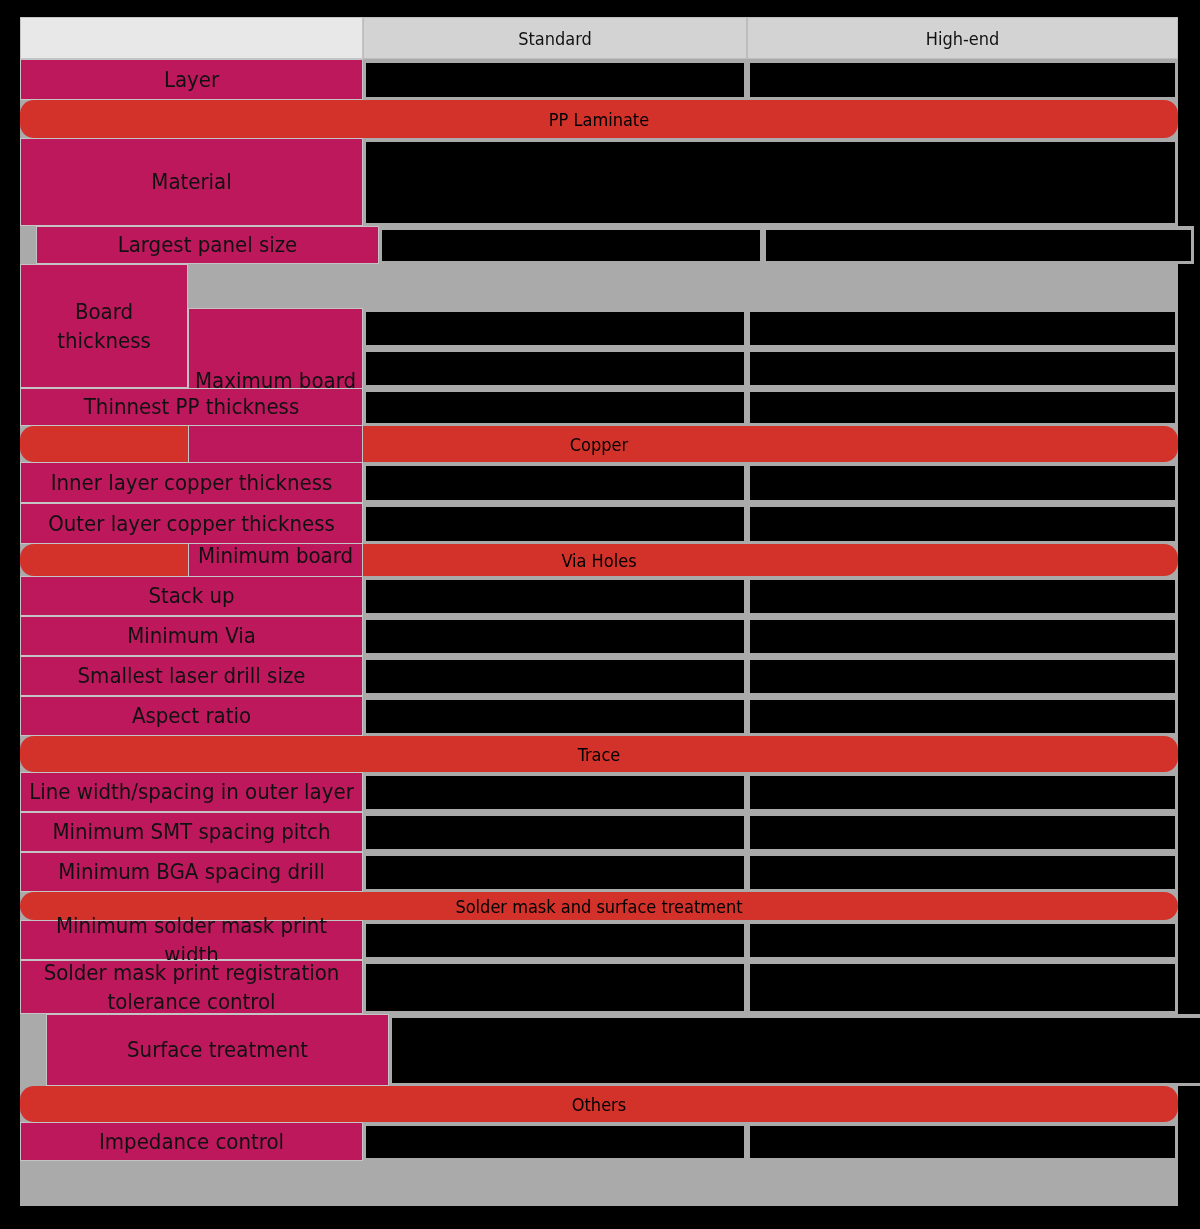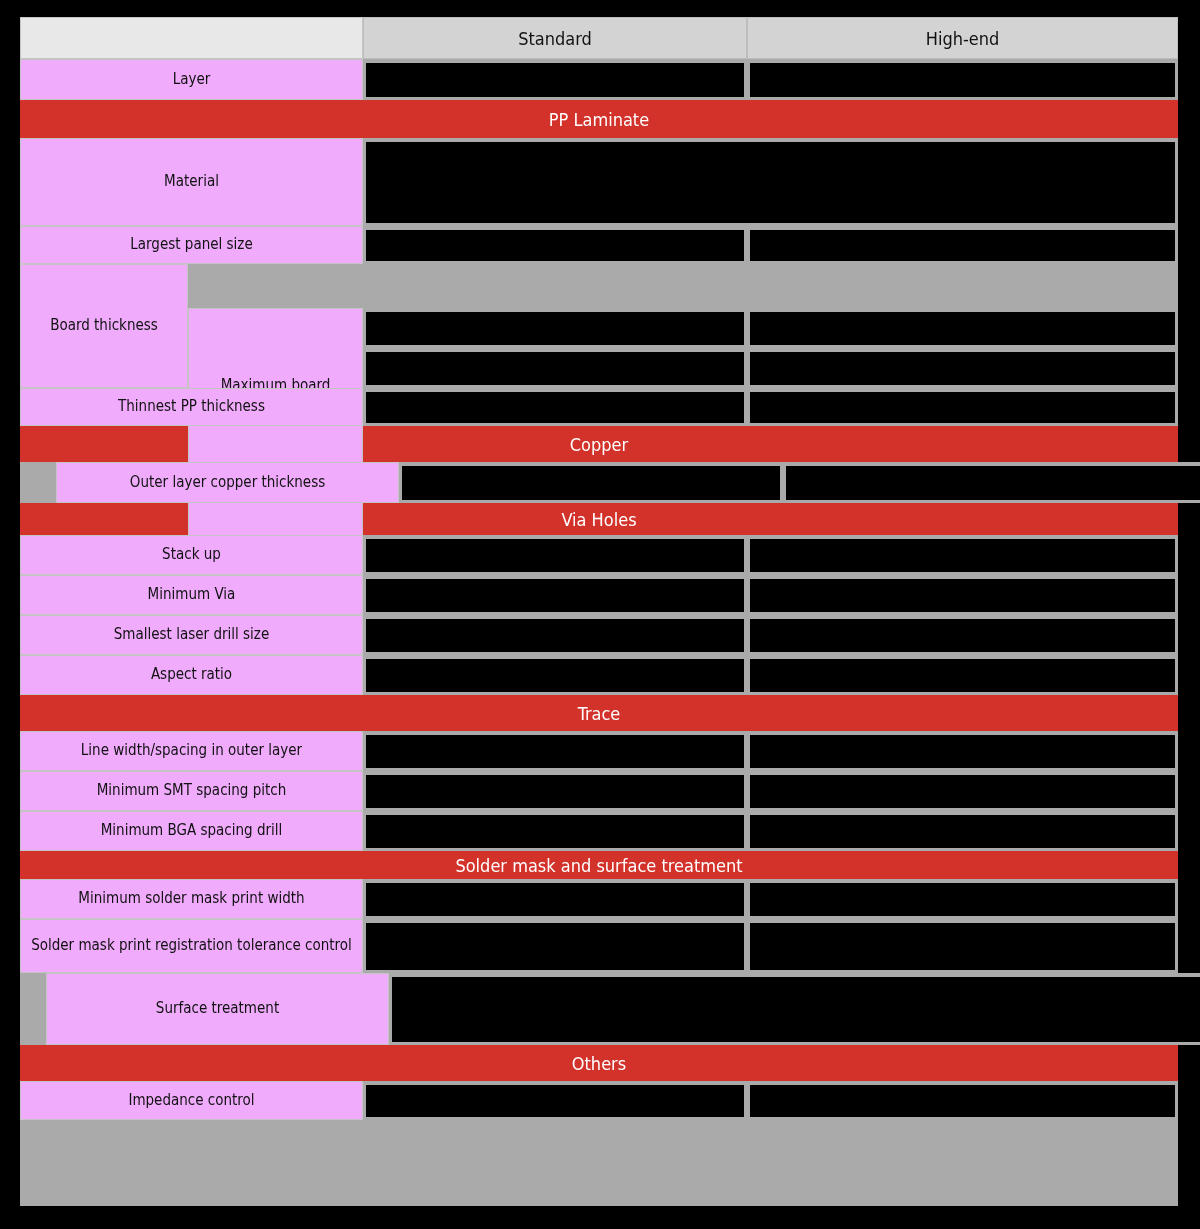--- a/index.html
+++ b/index.html
@@ -14,25 +14,25 @@
     position:absolute;
     left:20px; top:17px;
     width:1158px; height:1189px;
     background:#aaa;
     box-sizing:border-box;
   }
   .row{ display:flex; width:100%; box-sizing:border-box; }
 
   
   .lbl{
-    background:#f0abfc;
+    background:#be185d;
     color:#111;
     display:flex; align-items:center; justify-content:center;
     text-align:center;
-    font-size:15px;
+    font-size:22px;
     line-height:1.32;
     box-sizing:border-box;
     border:1px solid #c4c4c4;
     padding:2px 6px;
   }
   .lbl-main{ width:343px; flex:0 0 343px; }
   .lbl-outer{ width:168px; flex:0 0 168px; }
   .lbl-sub{ width:175px; flex:0 0 175px; }
 
   
@@ -60,25 +60,26 @@
     height:calc(100% - 7px);
     display:block;
   }
   .col-std{ width:384px; flex:0 0 384px; }
   .col-high{ width:431px; flex:0 0 431px; }
   .col-span{ width:815px; flex:0 0 815px; }
 
   
   .section{
     background:#d3322b;
-    color:#ffffff;
+    color:#000000;
     display:flex;align-items:center;justify-content:center;
     font-size:18px;
     width:100%;
     box-sizing:border-box;
+    border-radius:14px;
   }
 
   
   .subwrap{ display:flex; flex-direction:column;margin-top:44px; }
 </style>
 </head>
 <body>
 
 <div id="table-root">
     <div class="row" style="height: 42px;">
@@ -95,21 +96,21 @@
         <span class="redact"></span>
       </div>
     </div>
     <div class="section" style="height: 38px;">PP Laminate</div>
     <div class="row" style="height: 88px;">
       <div class="lbl lbl-main">Material</div>
       <div class="val col-span">
         <span class="redact"></span>
       </div>
     </div>
-    <div class="row" style="height: 38px;">
+    <div class="row" style="height: 38px; padding-left: 16px;">
       <div class="lbl lbl-main">Largest panel size</div>
       <div class="val col-std">
         <span class="redact"></span>
       </div>
       <div class="val col-high">
         <span class="redact"></span>
       </div>
     </div>
     <div class="row" style="height: 124px;">
       <div class="lbl lbl-outer">Board thickness</div>
@@ -139,21 +140,30 @@
     <div class="row" style="height: 38px;">
       <div class="lbl lbl-main">Thinnest PP thickness</div>
       <div class="val col-std">
         <span class="redact"></span>
       </div>
       <div class="val col-high">
         <span class="redact"></span>
       </div>
     </div>
     <div class="section" style="height: 36px;">Copper</div>
-    <div class="row" style="height: 41px; padding-left: 36px;">
+    <div class="row" style="height: 41px;">
+      <div class="lbl lbl-main">Inner layer copper thickness</div>
+      <div class="val col-std">
+        <span class="redact"></span>
+      </div>
+      <div class="val col-high">
+        <span class="redact"></span>
+      </div>
+    </div>
+    <div class="row" style="height: 41px;">
       <div class="lbl lbl-main">Outer layer copper thickness</div>
       <div class="val col-std">
         <span class="redact"></span>
       </div>
       <div class="val col-high">
         <span class="redact"></span>
       </div>
     </div>
     <div class="section" style="height: 32px;">Via Holes</div>
     <div class="row" style="height: 40px;">

